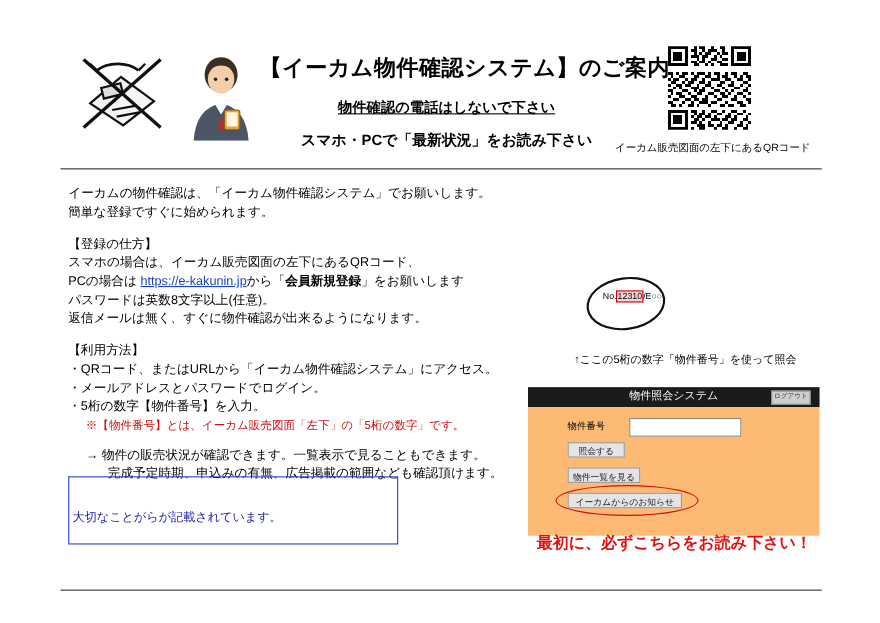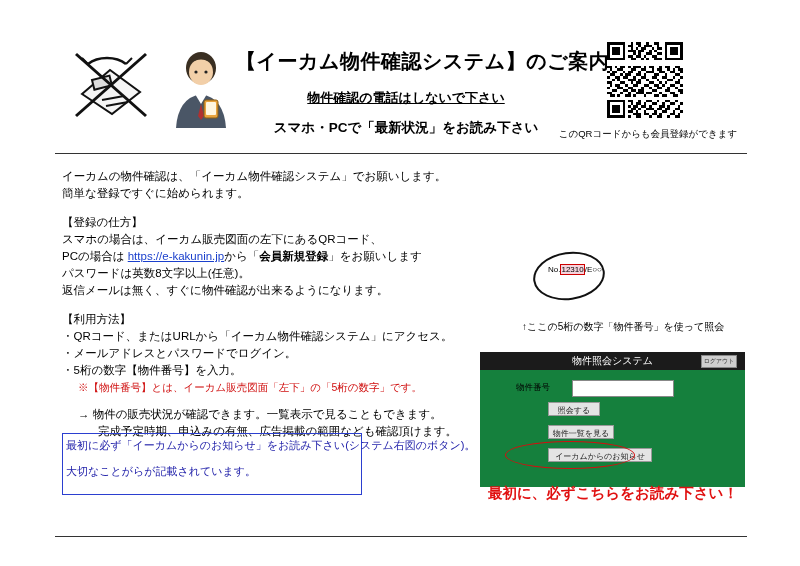--- a/index.html
+++ b/index.html
@@ -213,21 +213,21 @@
     left: 522px; top: 320px;
     width: 240px;
     font-size: 10px;
   }
 
   
   .sys-box {
     position: absolute;
     left: 480px; top: 352px;
     width: 265px; height: 135px;
-    background: #15803d;
+    background: #fdba74;
   }
   .sys-title {
     position: absolute;
     left: 0; top: 0;
     width: 265px; height: 18px;
     background: #1b1b1b;
     color: #fff;
     font-size: 10px;
     text-align: center;
     line-height: 18px;
@@ -257,21 +257,20 @@
   }
   .sys-btn {
     position: absolute;
     background: #e4e4e4;
     border: 1px solid #999;
     font-size: 8px;
     text-align: center;
     color: #222;
     box-sizing: border-box;
     padding-top: 2px;
-    margin-left: 32px;
   }
   .btn-照会 { left: 36px; top: 50px; width: 52px; height: 14px; }
   .btn-list { left: 36px; top: 73px; width: 66px; height: 14px; }
   .btn-news { left: 36px; top: 96px; width: 104px; height: 14px; }
   .news-circle {
     position: absolute;
     left: 505px; top: 441px;
     width: 128px; height: 26px;
     border: 1.6px solid #d01010;
     border-radius: 50%;
@@ -519,21 +518,21 @@
           <rect x="27" y="27" width="1" height="1"></rect>
         <rect x="8" y="28" width="1" height="1"></rect>
           <rect x="11" y="28" width="2" height="1"></rect>
           <rect x="16" y="28" width="1" height="1"></rect>
           <rect x="19" y="28" width="2" height="1"></rect>
           <rect x="23" y="28" width="1" height="1"></rect>
           <rect x="26" y="28" width="2" height="1"></rect>
       </g>
     </svg>
 
-    <div class="qr-caption">このQRコードからも会員登録ができます</div>
+    <div class="qr-caption">イーカム販売図面の左下にあるQRコード</div>
   </div>
 
   <div class="hr-thin"></div>
 
   <div class="left-col">
 
     <div class="para">
       <div>イーカムの物件確認は、「イーカム物件確認システム」でお願いします。</div>
       <div>簡単な登録ですぐに始められます。</div>
     </div>
@@ -553,23 +552,20 @@
       <div>・QRコード、またはURLから「イーカム物件確認システム」にアクセス。</div>
       <div>・メールアドレスとパスワードでログイン。</div>
       <div>・5桁の数字【物件番号】を入力。</div>
       <div class="indent-note" style="padding-left:16px;">※【物件番号】とは、イーカム販売図面「左下」の「5桁の数字」です。</div>
       <div class="arrow-line" style="margin-top:10px;">→  物件の販売状況が確認できます。一覧表示で見ることもできます。</div>
       <div class="arrow-line2">完成予定時期、申込みの有無、広告掲載の範囲なども確認頂けます。</div>
     </div>
   </div>
 
   <div class="notice-box"></div>
-  <div class="notice-text">
-    <div>最初に必ず「イーカムからのお知らせ」をお読み下さい(システム右図のボタン)。</div>
-  </div>
   <div class="notice-below">
     <div>大切なことがらが記載されています。</div>
   </div>
 
   <div class="ellipse-mark"></div>
   <div class="num-mark">
     <span>No.</span><span class="hl">12310</span><span>/E○○</span>
   </div>
   <div class="flyer-caption">↑ここの5桁の数字「物件番号」を使って照会</div>
 

